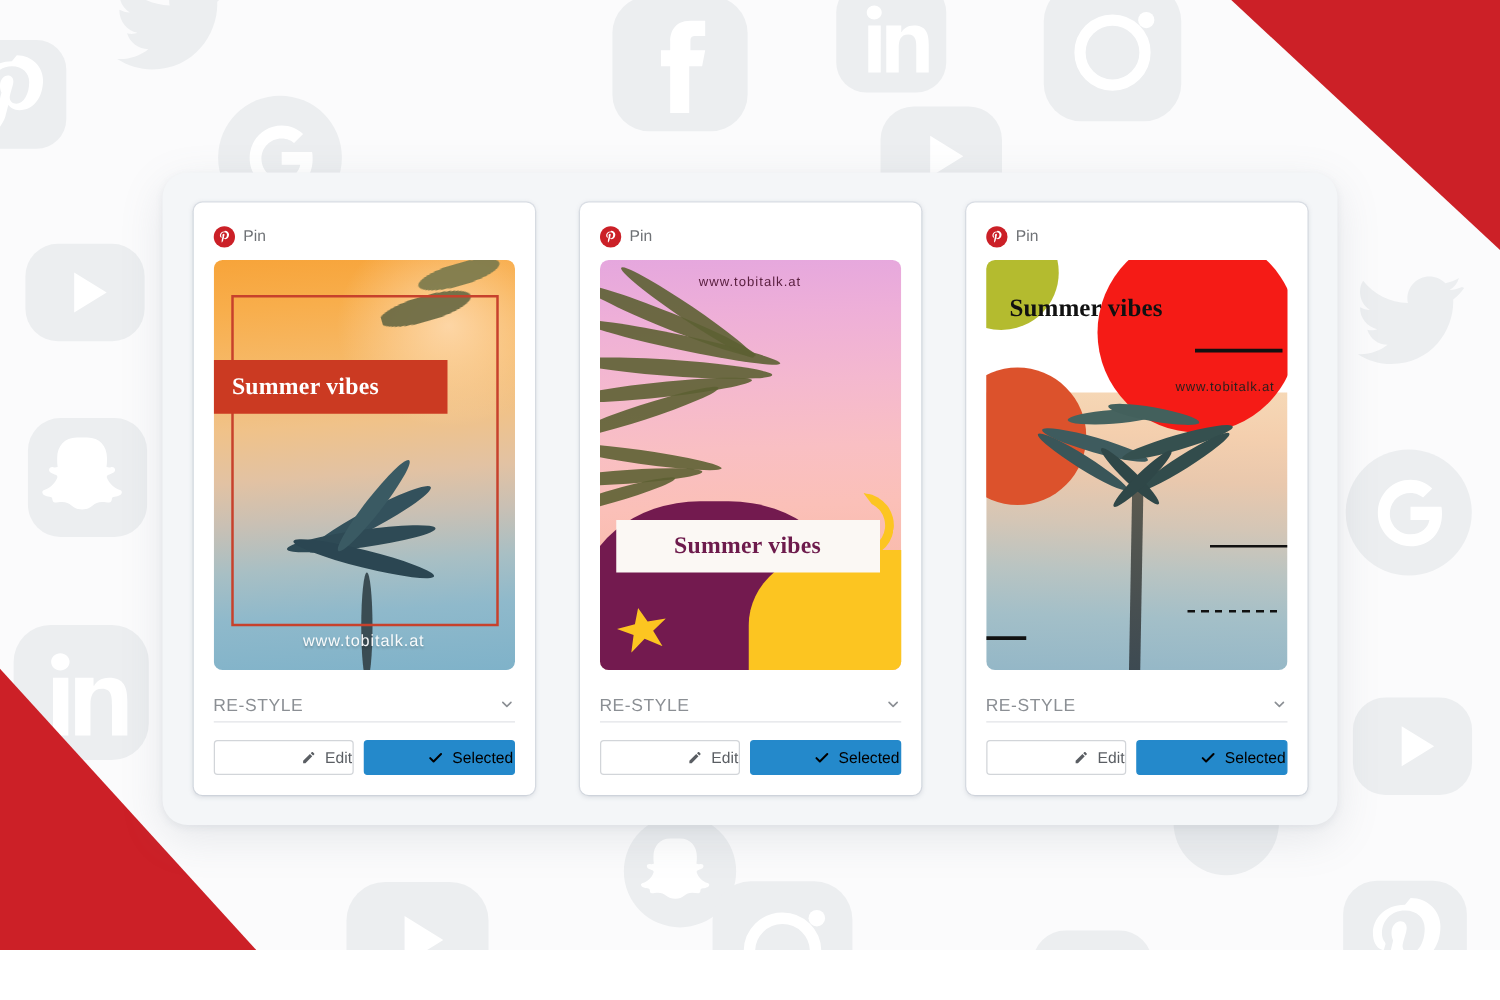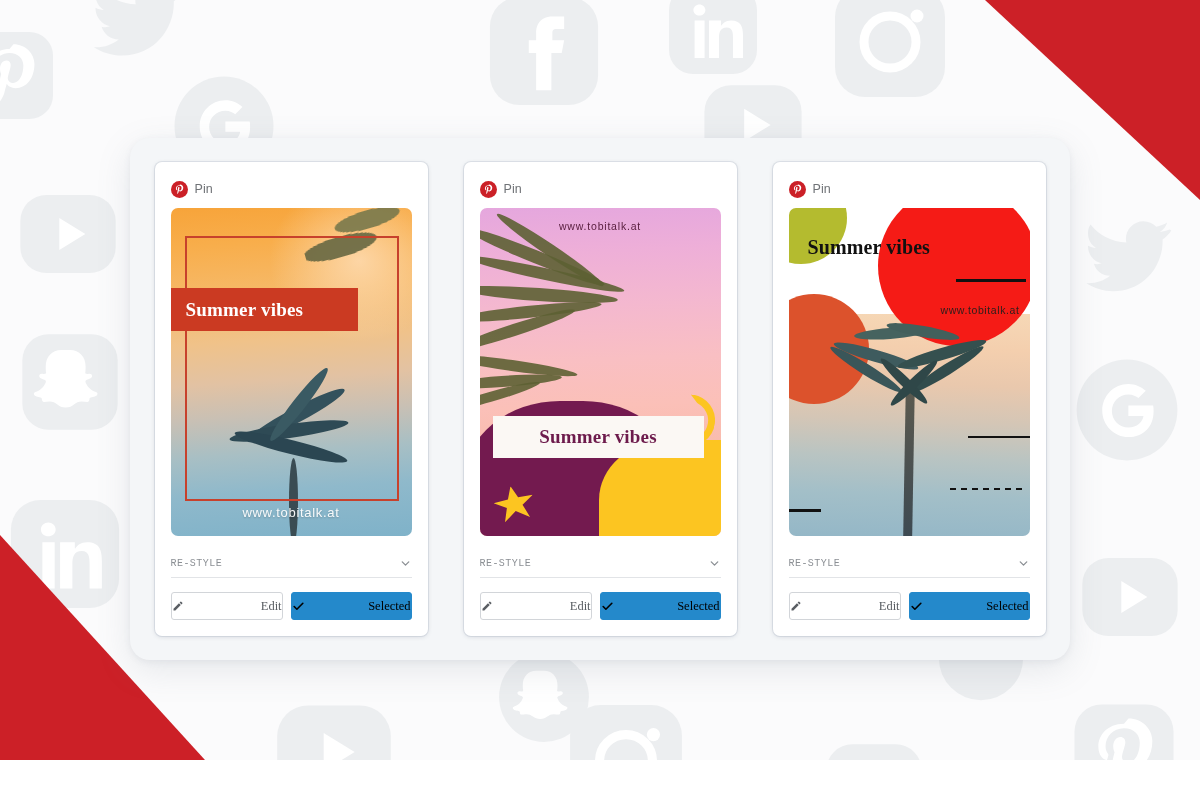--- a/index.html
+++ b/index.html
@@ -379,44 +379,42 @@
   .restyle {
     margin-top: 14px;
     height: 30px;
     border-bottom: 1px solid #e2e4e7;
     display: flex;
     align-items: center;
     justify-content: space-between;
     cursor: pointer;
   }
   .restyle-label {
-    font-size: 10px;
+    font-size: 14px;
     color: #8b8f94;
     letter-spacing: .45px;
-    font-family: Liberation Mono, monospace;
   }
   .chev { color: #8b8f94; line-height: 0; }
 
   
   .btn-row {
     margin-top: 14px;
     display: flex;
     gap: 8px;
   }
   .btn {
     height: 28px;
     border-radius: 3px;
     display: flex;
     align-items: center;
-    justify-content: space-between;
+    justify-content: flex-end;
     gap: 7px;
     font-size: 12.5px;
     cursor: pointer;
     user-select: none;
-    font-family: Liberation Serif, serif;
   }
   .btn-edit {
     flex: 1;
     background: #ffffff;
     border: 1px solid #d2d5d9;
     color: #5a5e63;
   }
   .btn-selected {
     flex: 1.08;
     background: #2489cb;

